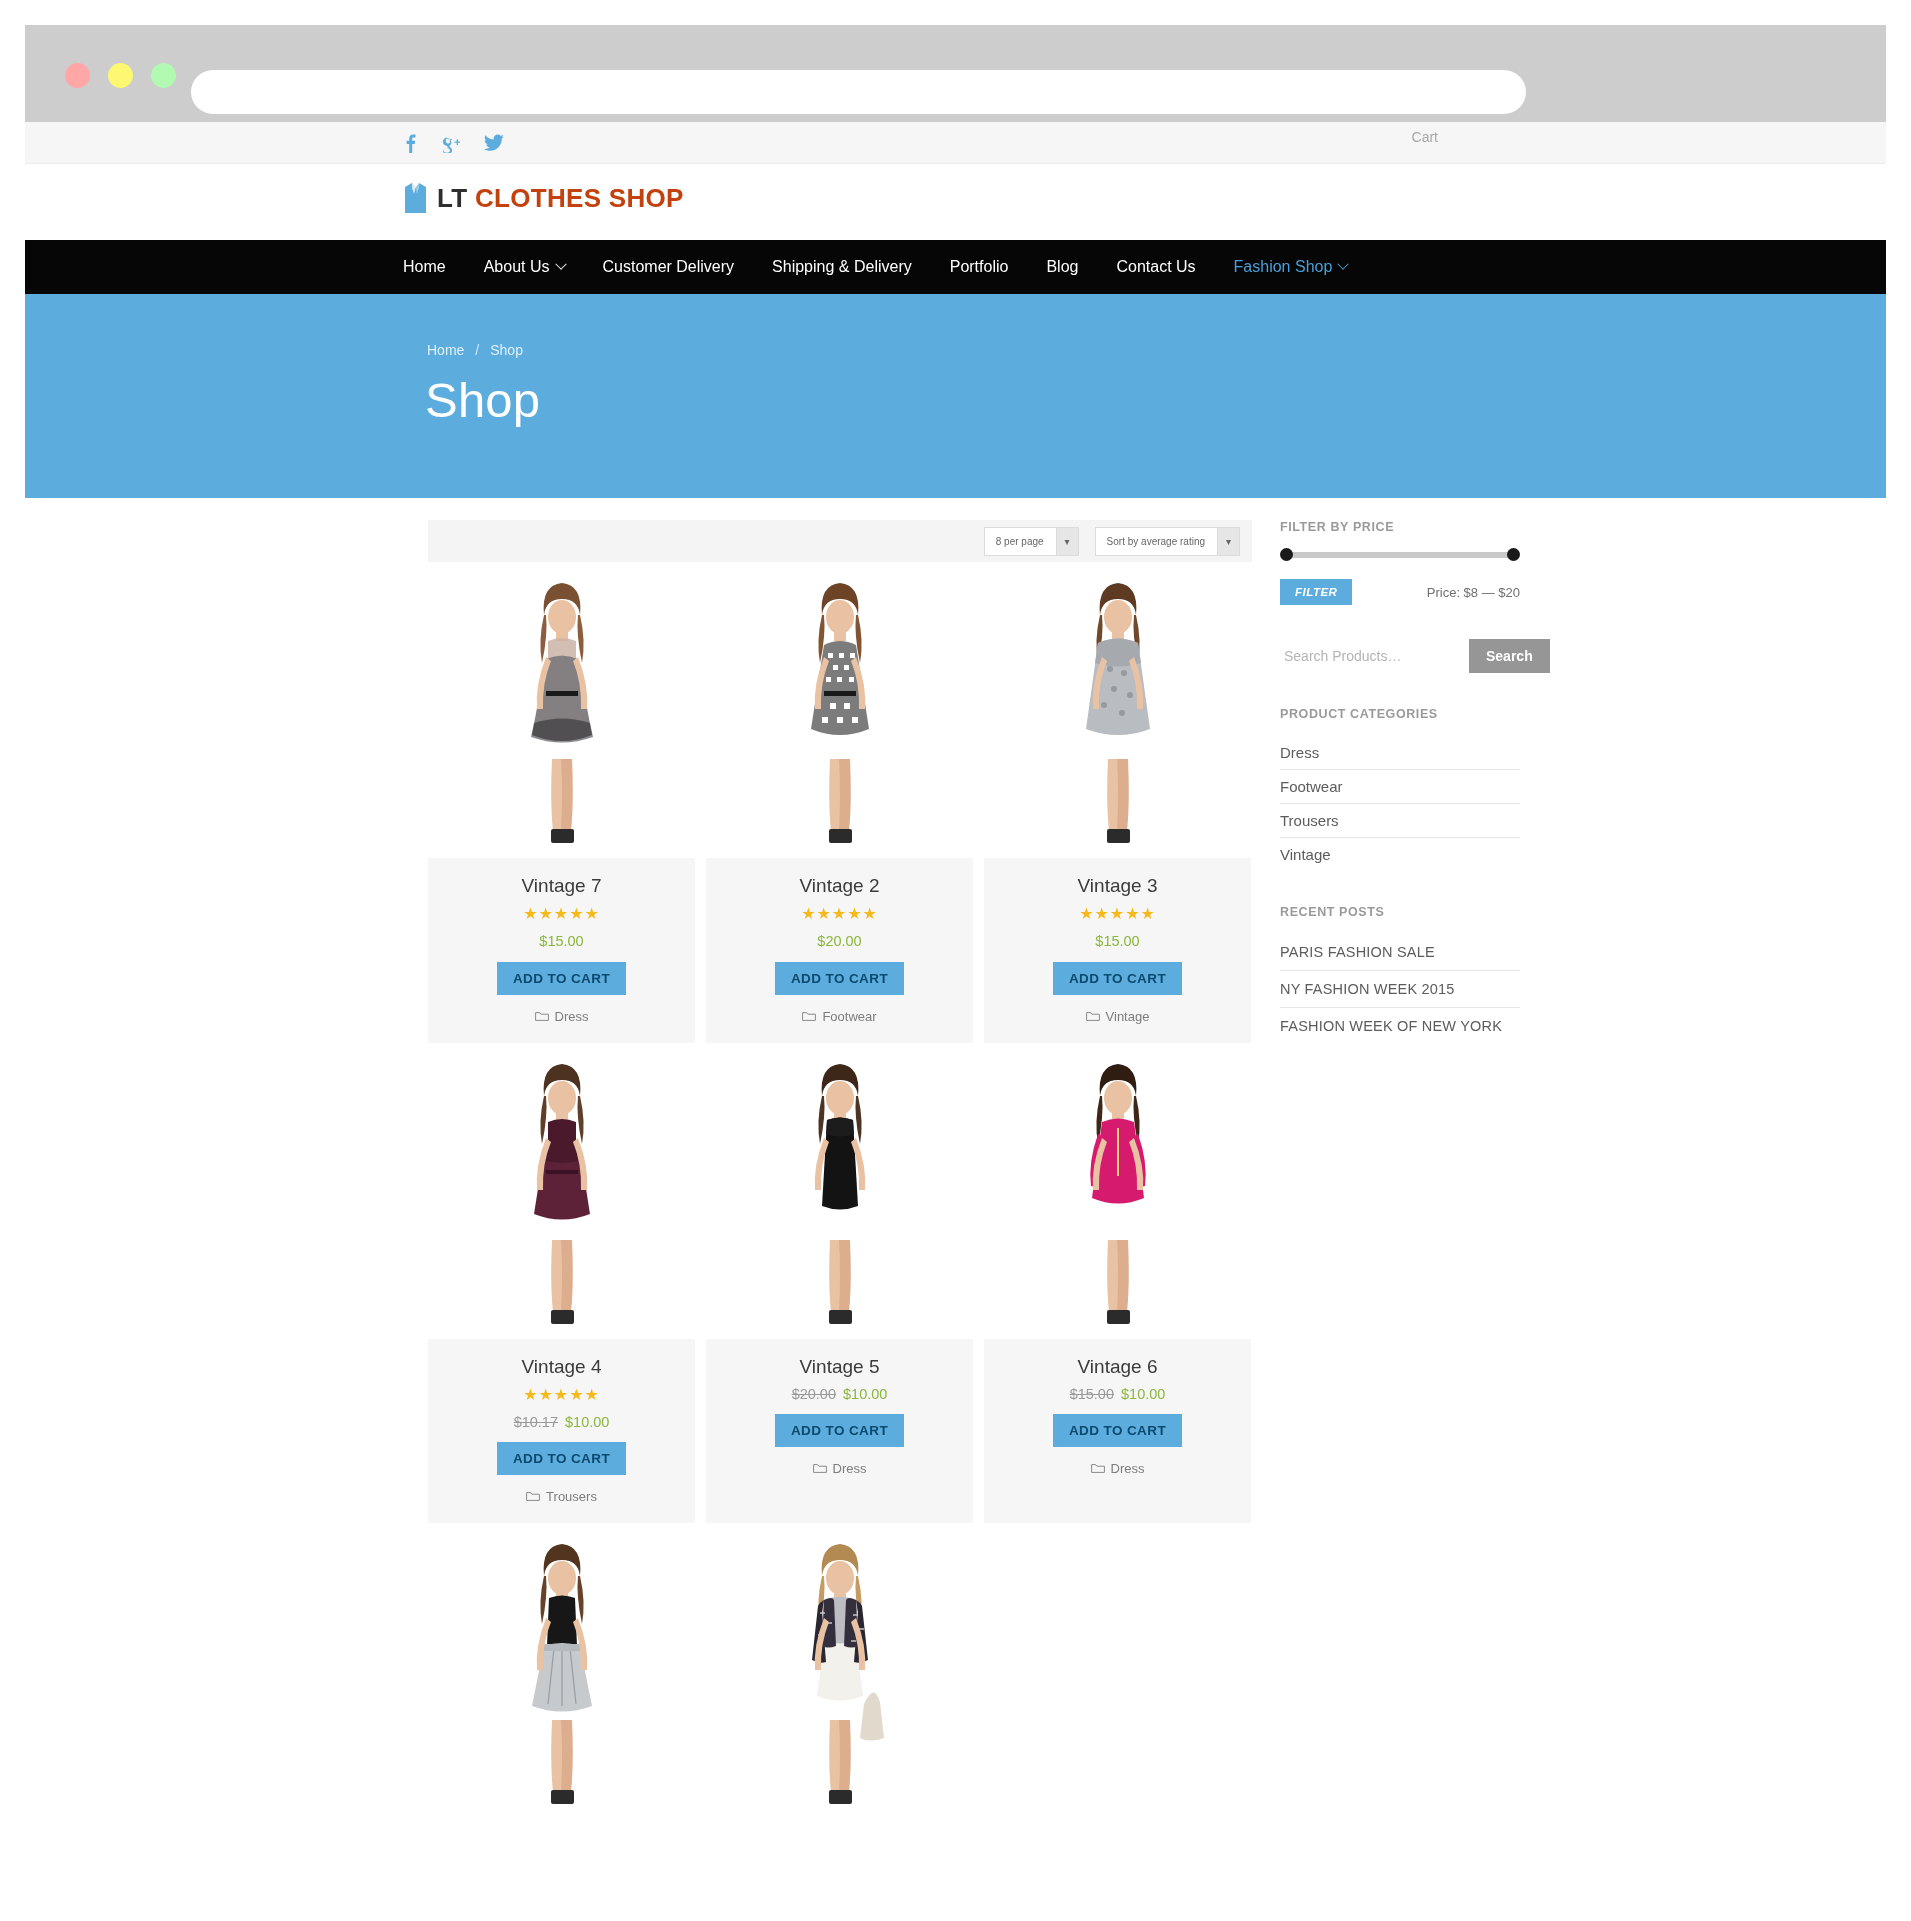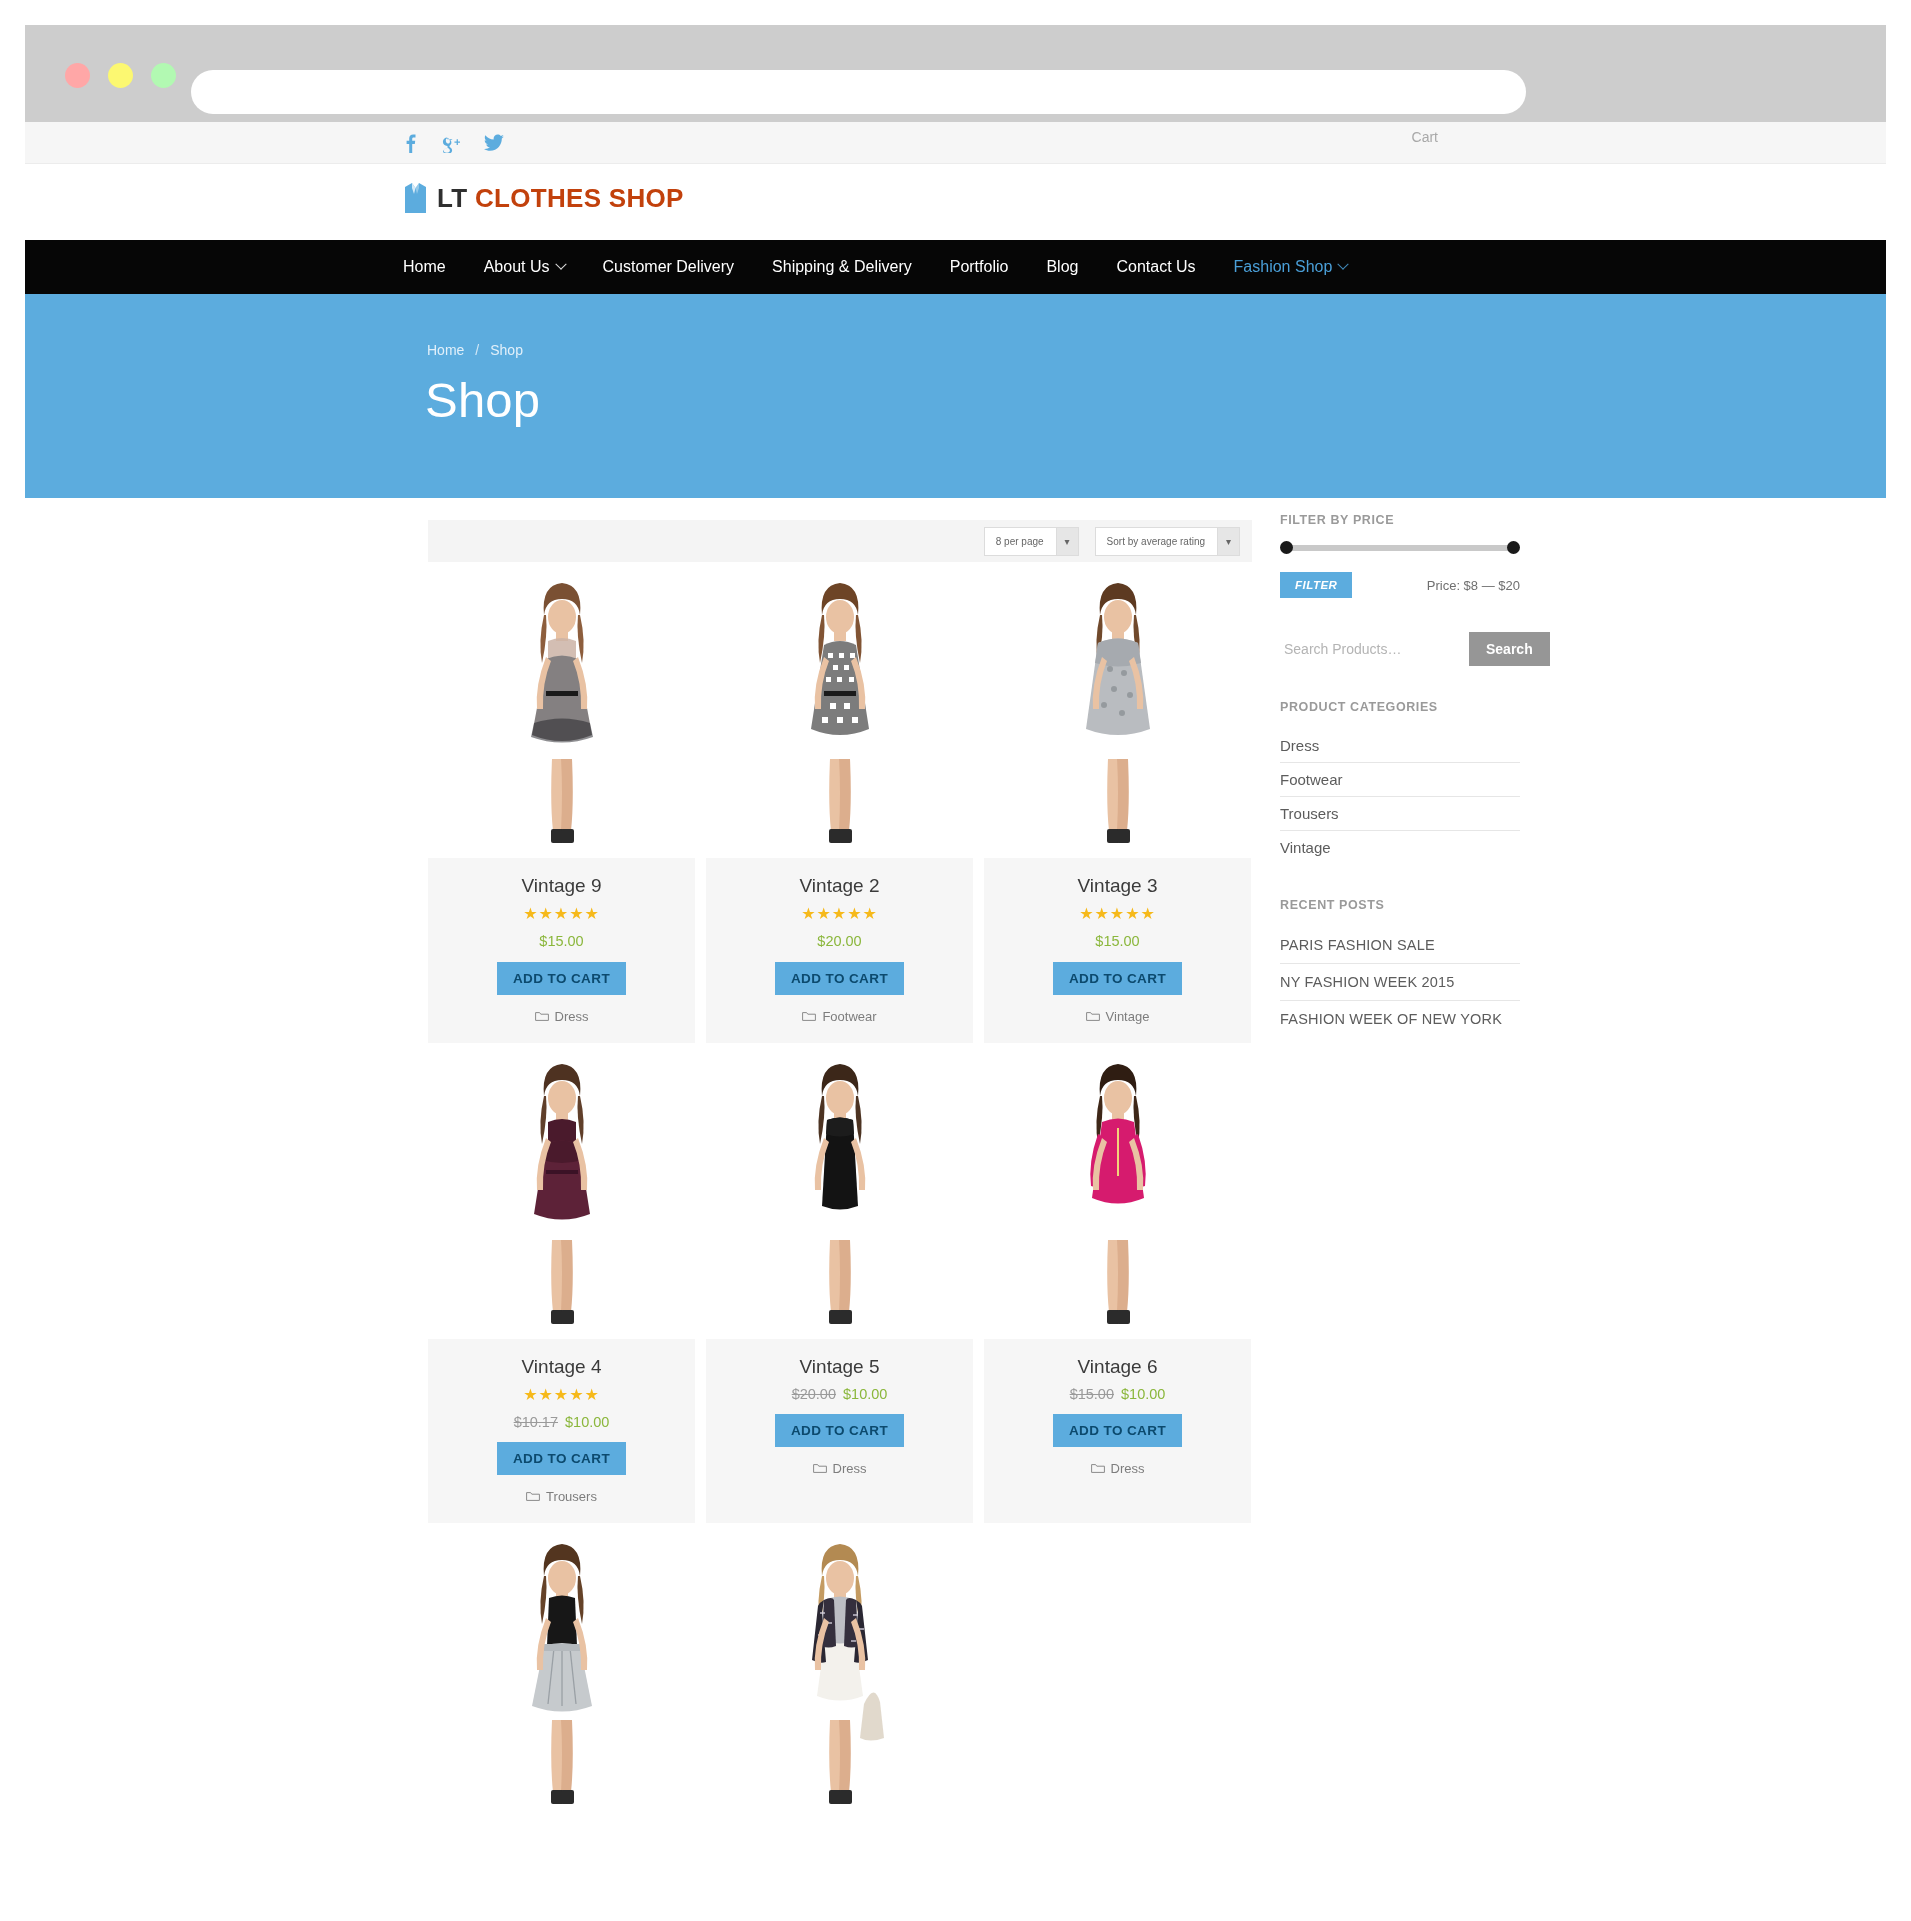--- a/index.html
+++ b/index.html
@@ -285,21 +285,21 @@
     display: flex;
     align-items: center;
     justify-content: center;
     gap: 6px;
   }
   .folder-icon { display: inline-flex; color: #8a8a8a; }
 
   
   .sidebar {
     position: absolute;
-    left: 1255px; top: 15px;
+    left: 1255px; top: 22px;
     width: 240px;
   }
   .widget { margin-bottom: 34px; }
   .widget-title {
     font-size: 12.5px;
     font-weight: bold;
     color: #9a9a9a;
     letter-spacing: 0.6px;
     margin-bottom: 15px;
   }
@@ -513,21 +513,21 @@
      <path d="M72 150 q28 -9 56 0 l3 14 q-31 11 -62 0z" fill="#1d1d24" opacity=".5"></path>
      <rect x="84" y="118" width="32" height="5" fill="#1a1a1a"></rect>
     <path d="M84 84 q-11 28 -9 52 l6 0 q-1 -26 8 -48z" fill="#e9c2a3"></path>
     <path d="M116 84 q11 28 9 52 l-6 0 q1 -26 -8 -48z" fill="#e9c2a3"></path>
     <path d="M90 186 q-2 44 1 72 l10 0 q-2 -40 0 -72z" fill="#e9c2a3"></path>
     <path d="M110 186 q2 44 -1 72 l-10 0 q2 -40 0 -72z" fill="#dcae8d"></path>
     <rect x="89" y="256" width="13" height="14" rx="2" fill="#2b2b2b"></rect>
     <rect x="99" y="256" width="13" height="14" rx="2" fill="#2b2b2b"></rect>
               </svg>
             </div>
-            <div class="product-body"><div class="product-name">Vintage 9</div><div class="stars">★★★★★</div><div class="price-row"><span class="price-now">$15.00</span></div><button class="btn-cart">ADD TO CART</button><div class="product-cat">
+            <div class="product-body"><div class="product-name">Vintage 7</div><div class="stars">★★★★★</div><div class="price-row"><span class="price-now">$15.00</span></div><button class="btn-cart">ADD TO CART</button><div class="product-cat">
                 <span class="folder-icon">
                   <svg width="14" height="11" viewBox="0 0 14 11" fill="none" stroke="currentColor" stroke-width="1">
                     <path d="M0.6 9.4V1.6h4l1.2 1.6h7.6v6.2z"></path>
                   </svg>
                 </span>
                 <span>Dress</span>
               </div></div>
           </div>
           <div class="product-card">
             <div class="product-thumb">

